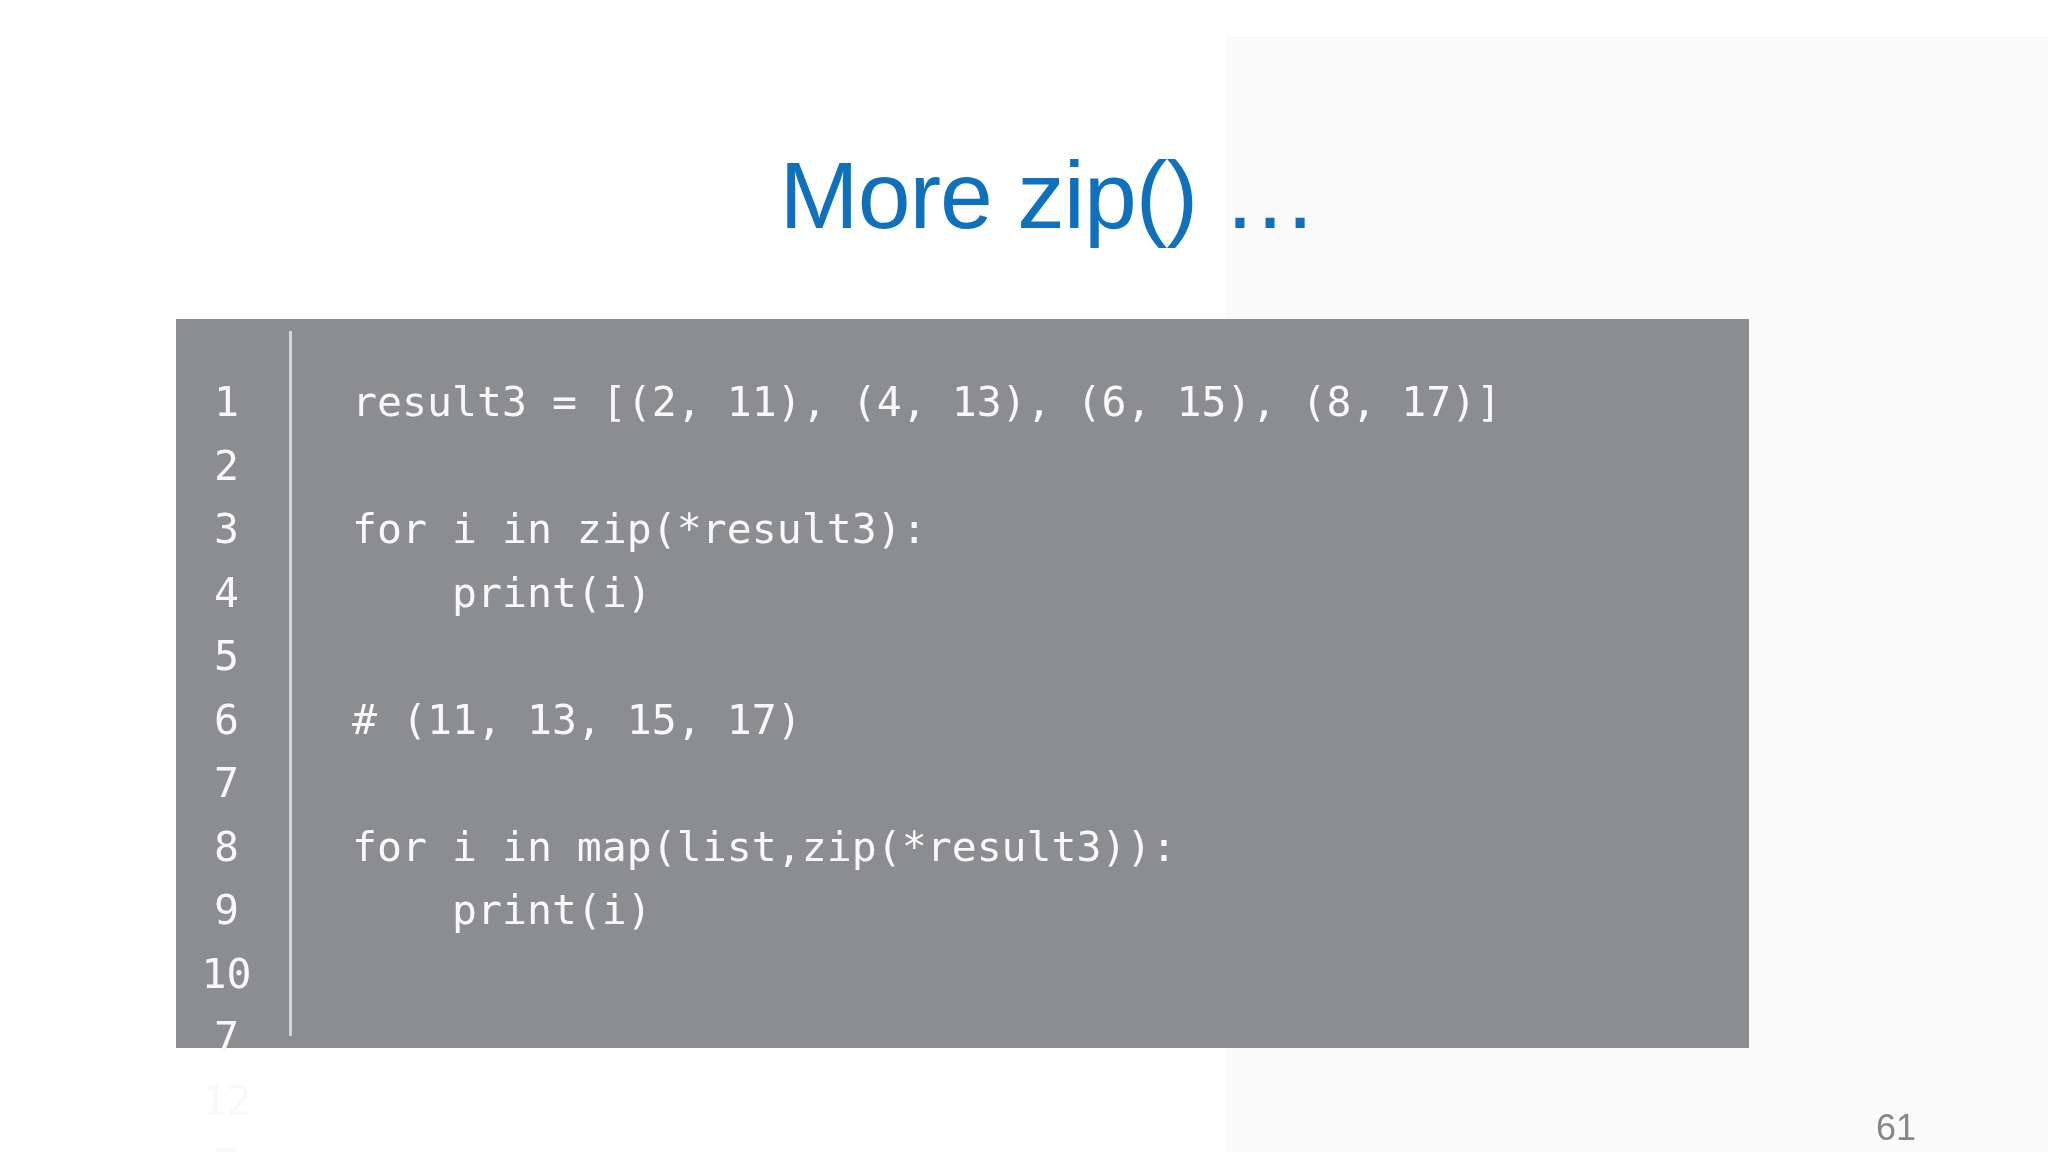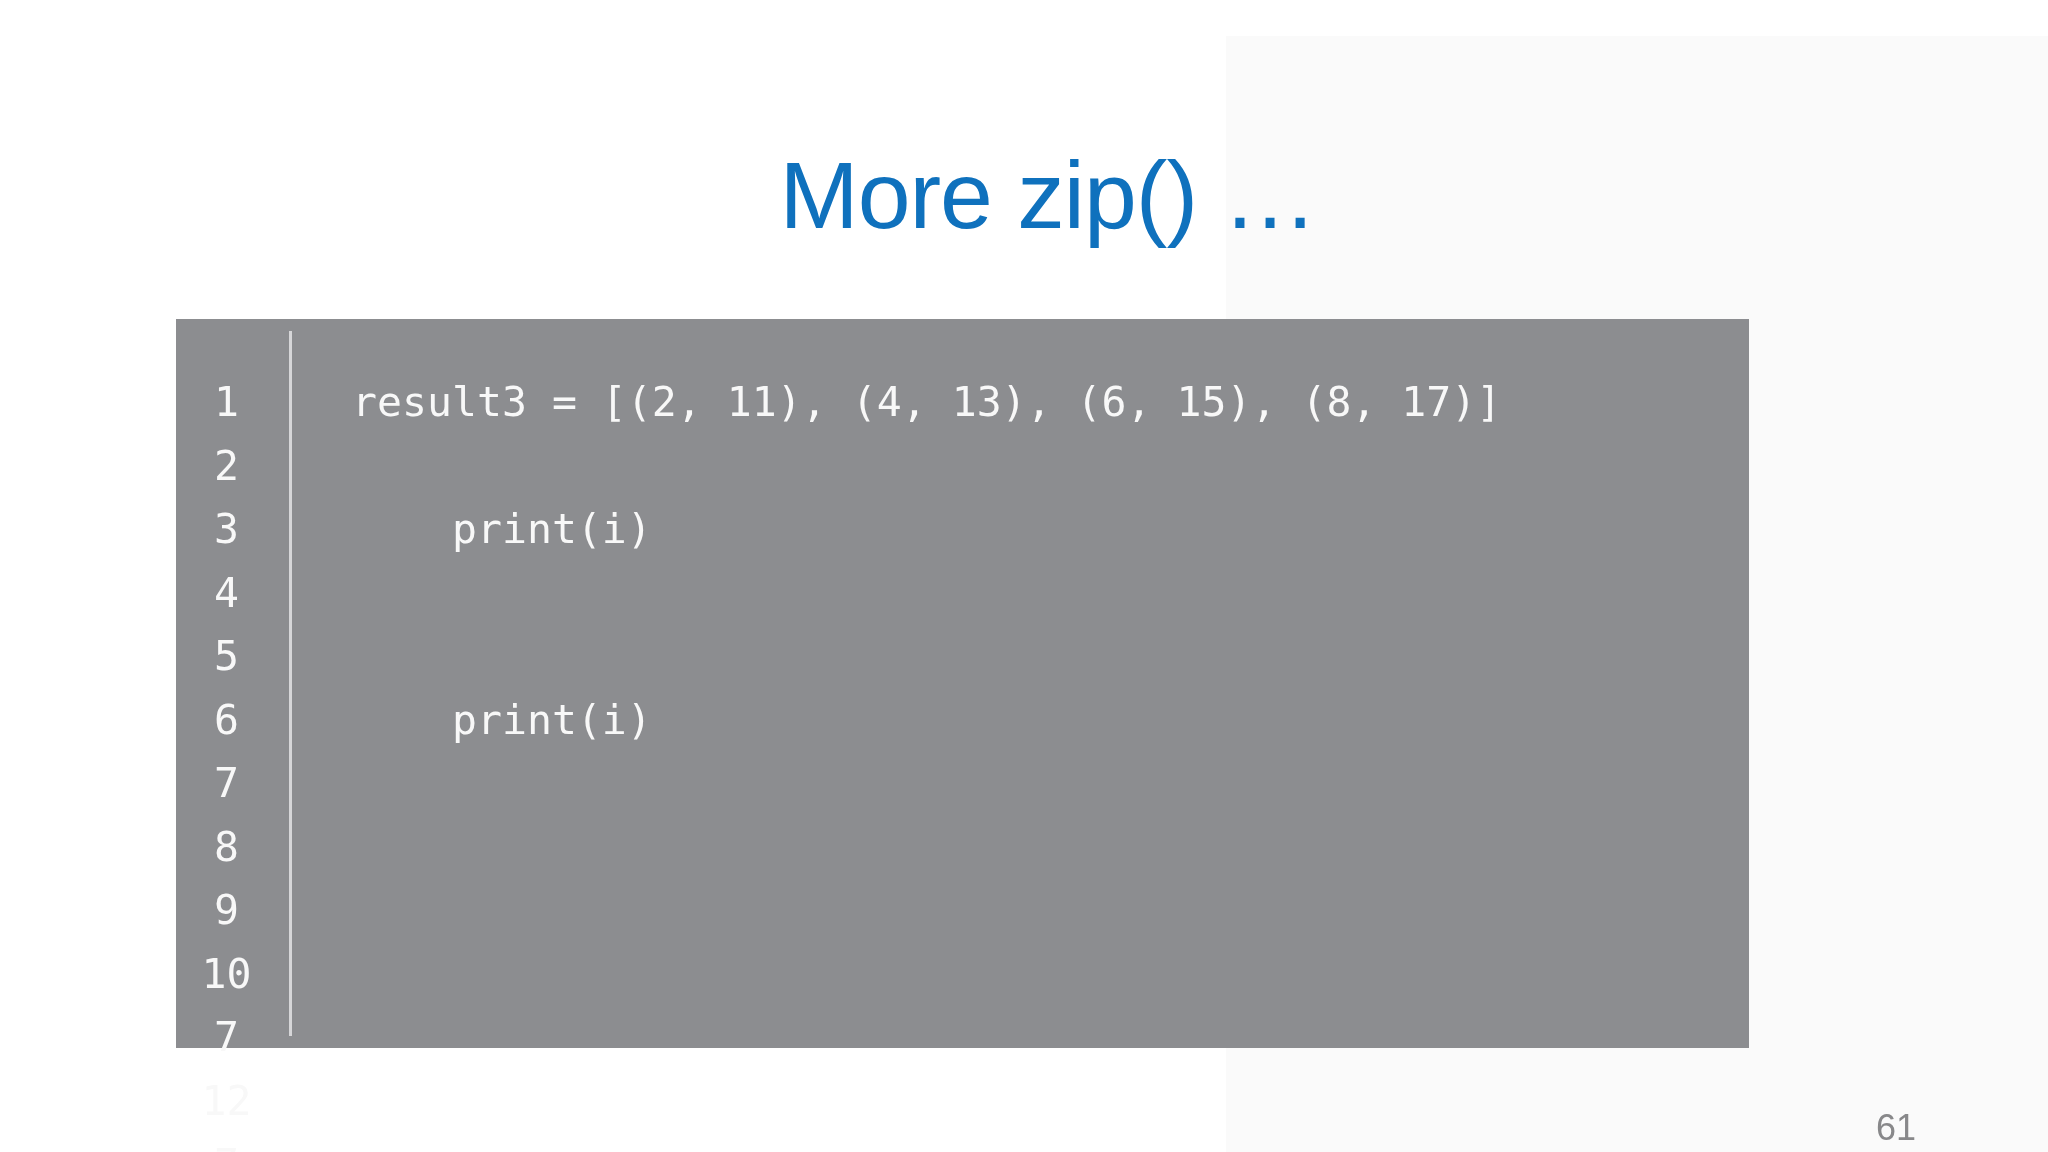--- a/index.html
+++ b/index.html
@@ -99,21 +99,24 @@
     <div class="ln">9</div>
     <div class="ln">10</div>
     <div class="ln">7</div>
     <div class="ln">12</div>
     <div class="ln">7</div>
   </div>
   <div class="gutter-divider"></div>
   <div class="code-lines">
     <div class="cl">result3 = [(2, 11), (4, 13), (6, 15), (8, 17)]</div>
     <div class="cl"></div>
+    <div class="cl">for i in zip(*result3):</div>
     <div class="cl">    print(i)</div>
     <div class="cl"></div>
+    <div class="cl"># (11, 13, 15, 17)</div>
     <div class="cl"></div>
+    <div class="cl">for i in map(list,zip(*result3)):</div>
     <div class="cl">    print(i)</div>
     <div class="cl"></div>
   </div>
 </div>
 
 <div class="page-number">61</div>
 
 </body></html>

